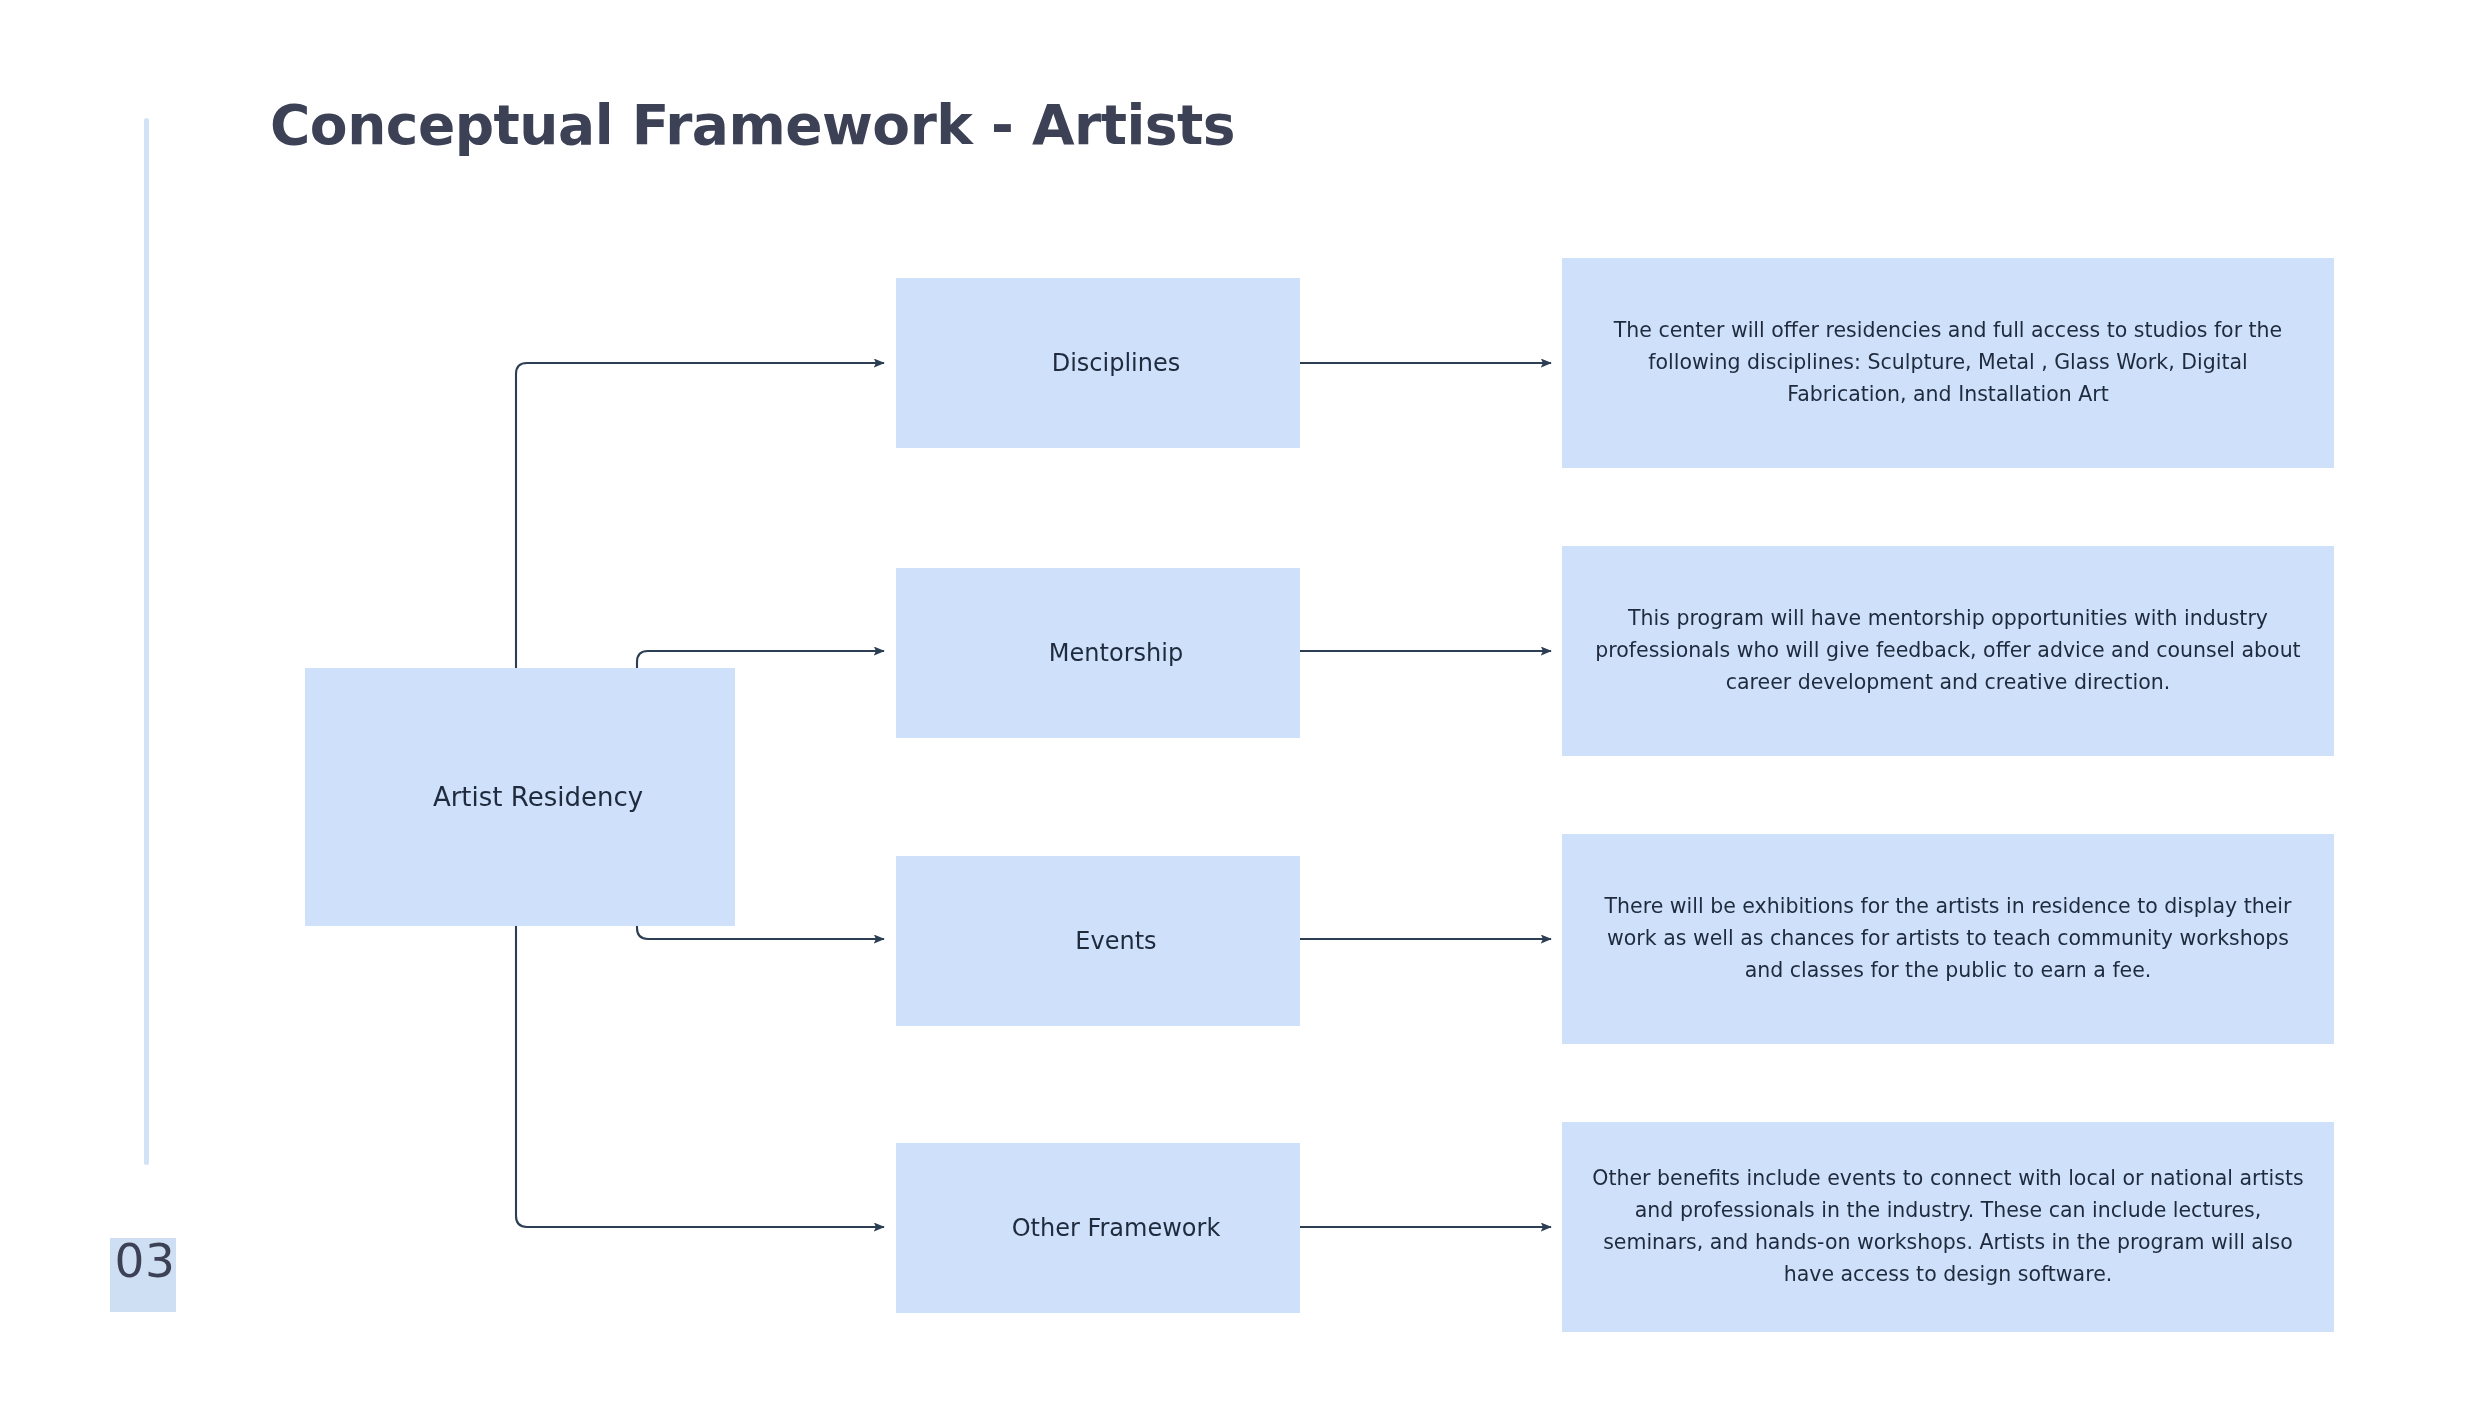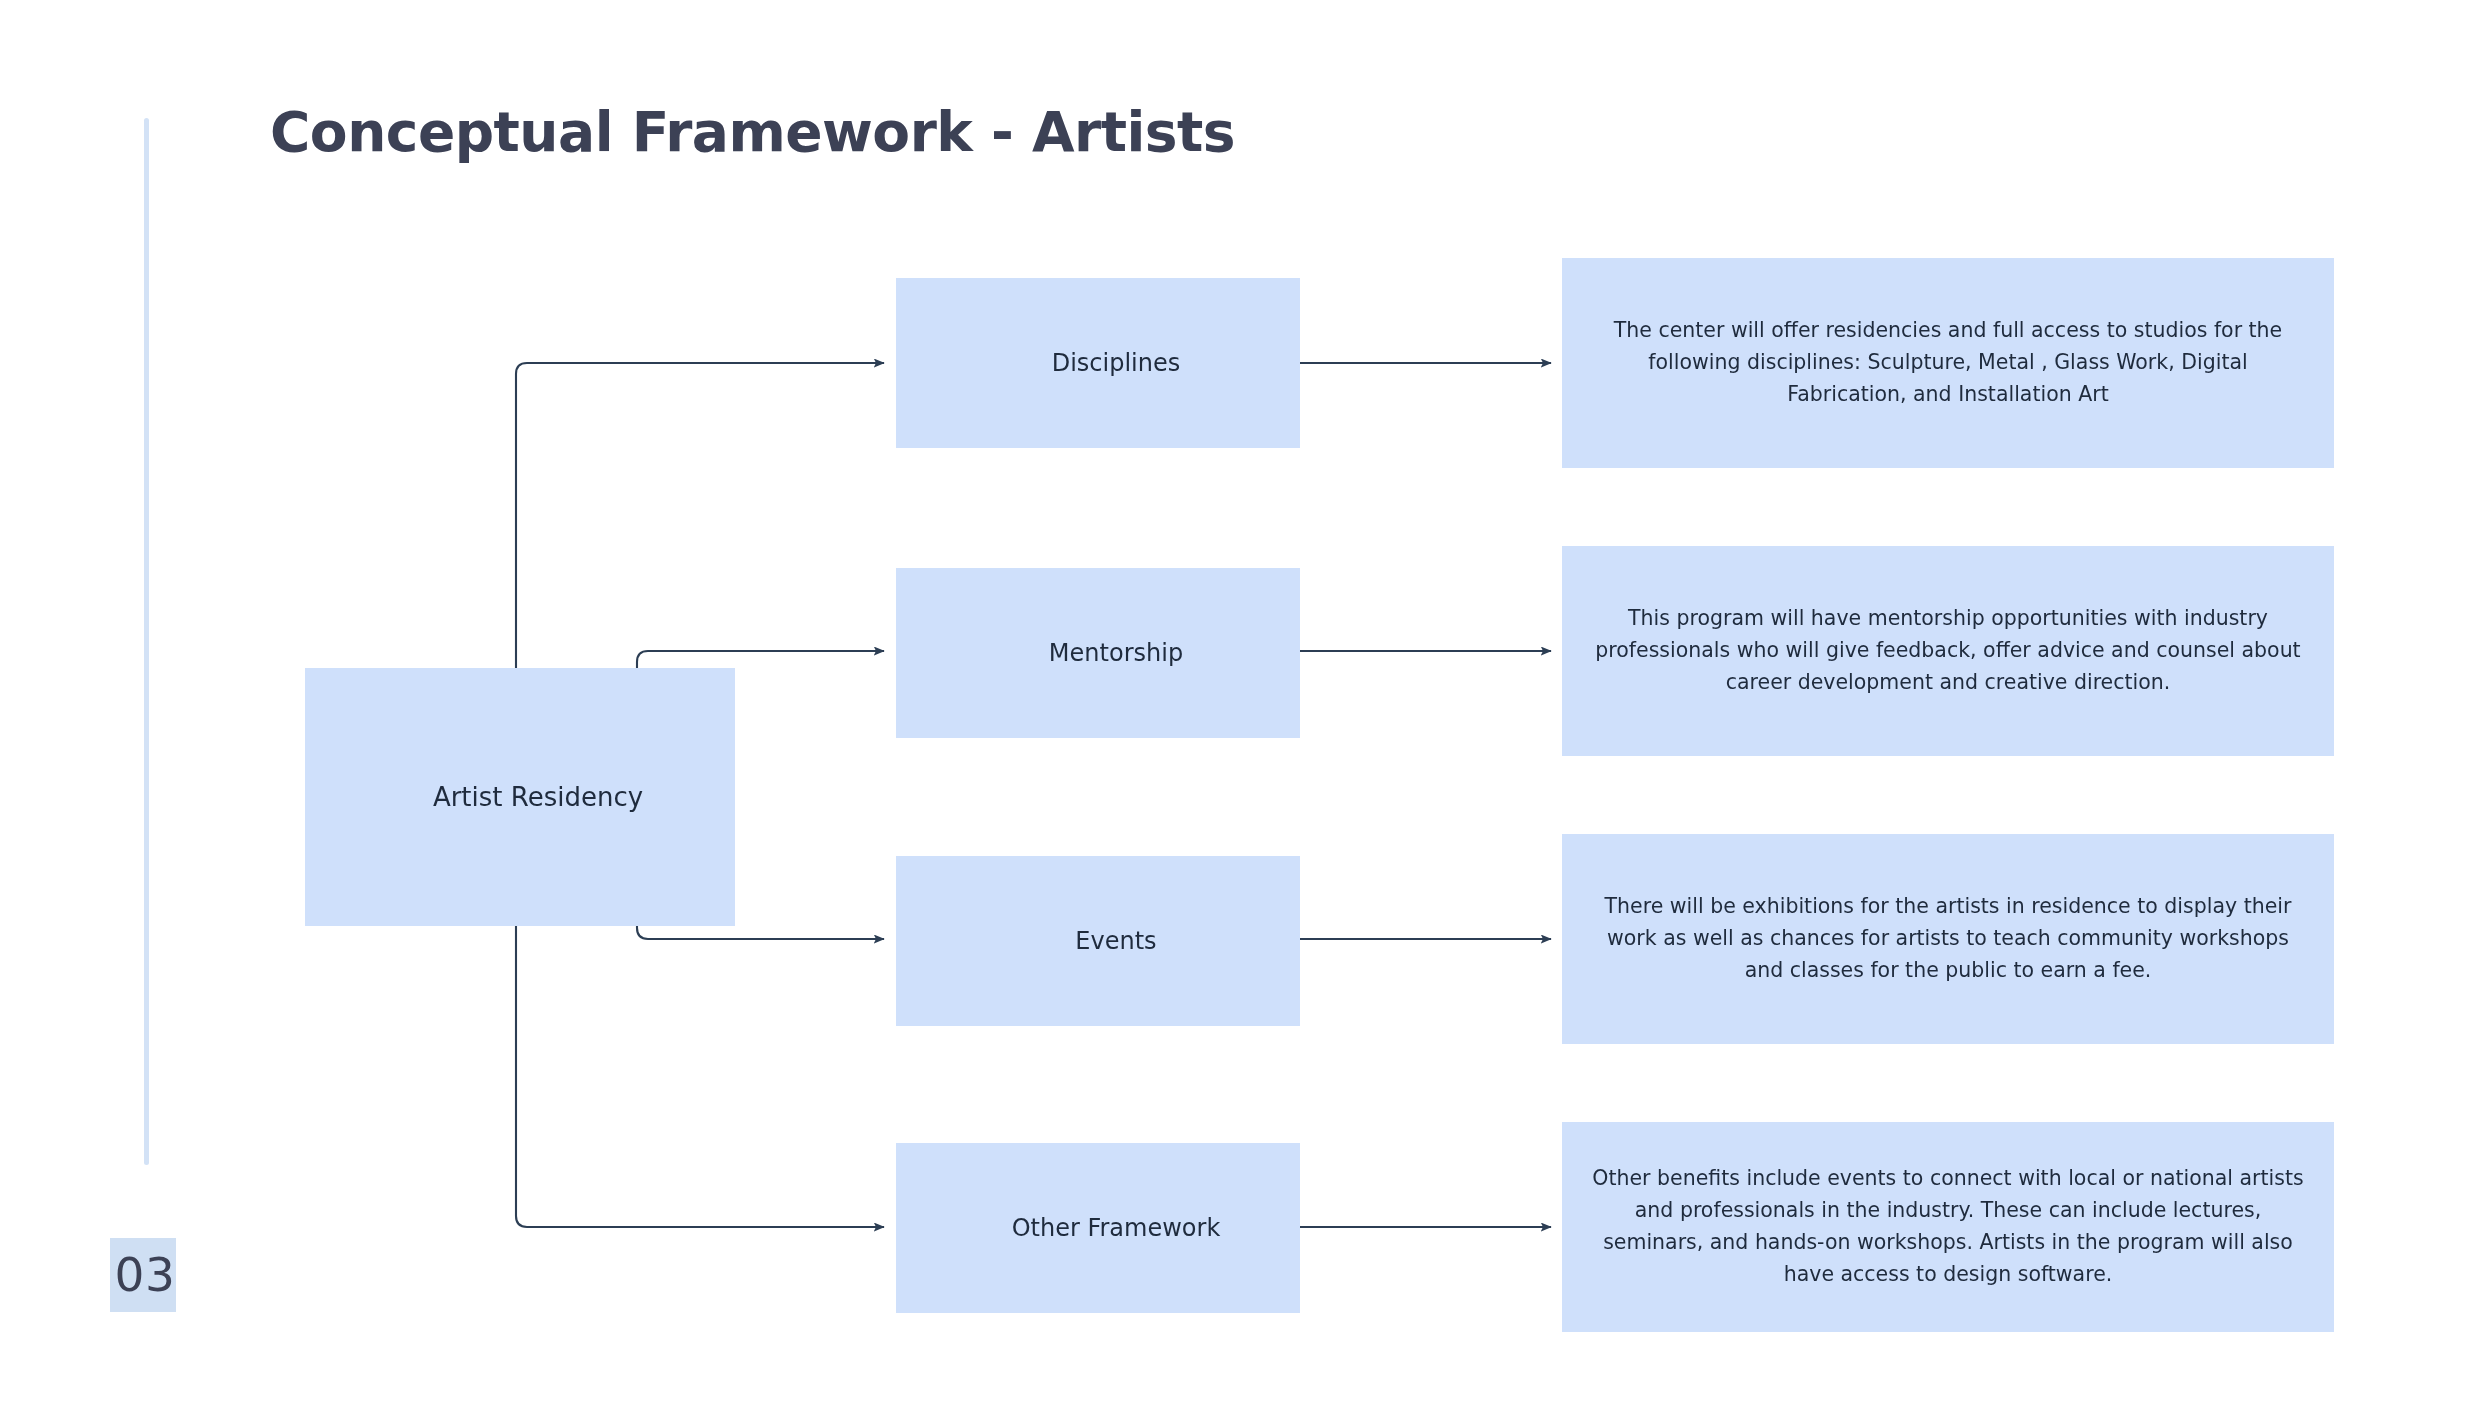--- a/index.html
+++ b/index.html
@@ -34,40 +34,40 @@
     width: 5px;
     height: 1047px;
     background: #d3e2f6;
     border-radius: 3px;
   }
 
   
   .slide-title {
     position: absolute;
     left: 270px;
-    top: 99px;
+    top: 92px;
     font-family: "DejaVu Sans", sans-serif;
     font-size: 55px;
     font-weight: 700;
     letter-spacing: -0.5px;
     color: #3c4155;
     white-space: nowrap;
     line-height: 1.2;
   }
 
   
   .page-badge {
     position: absolute;
     left: 110px;
     top: 1238px;
     width: 66px;
     height: 74px;
     background: #cfdff3;
     display: flex;
-    align-items: center;
+    align-items: flex-start;
     justify-content: center;
   }
   .page-badge-text {
     font-family: "DejaVu Sans", sans-serif;
     font-size: 47px;
     font-weight: 400;
     color: #3c4155;
     line-height: 1;
     letter-spacing: 0.5px;
     position: relative;

